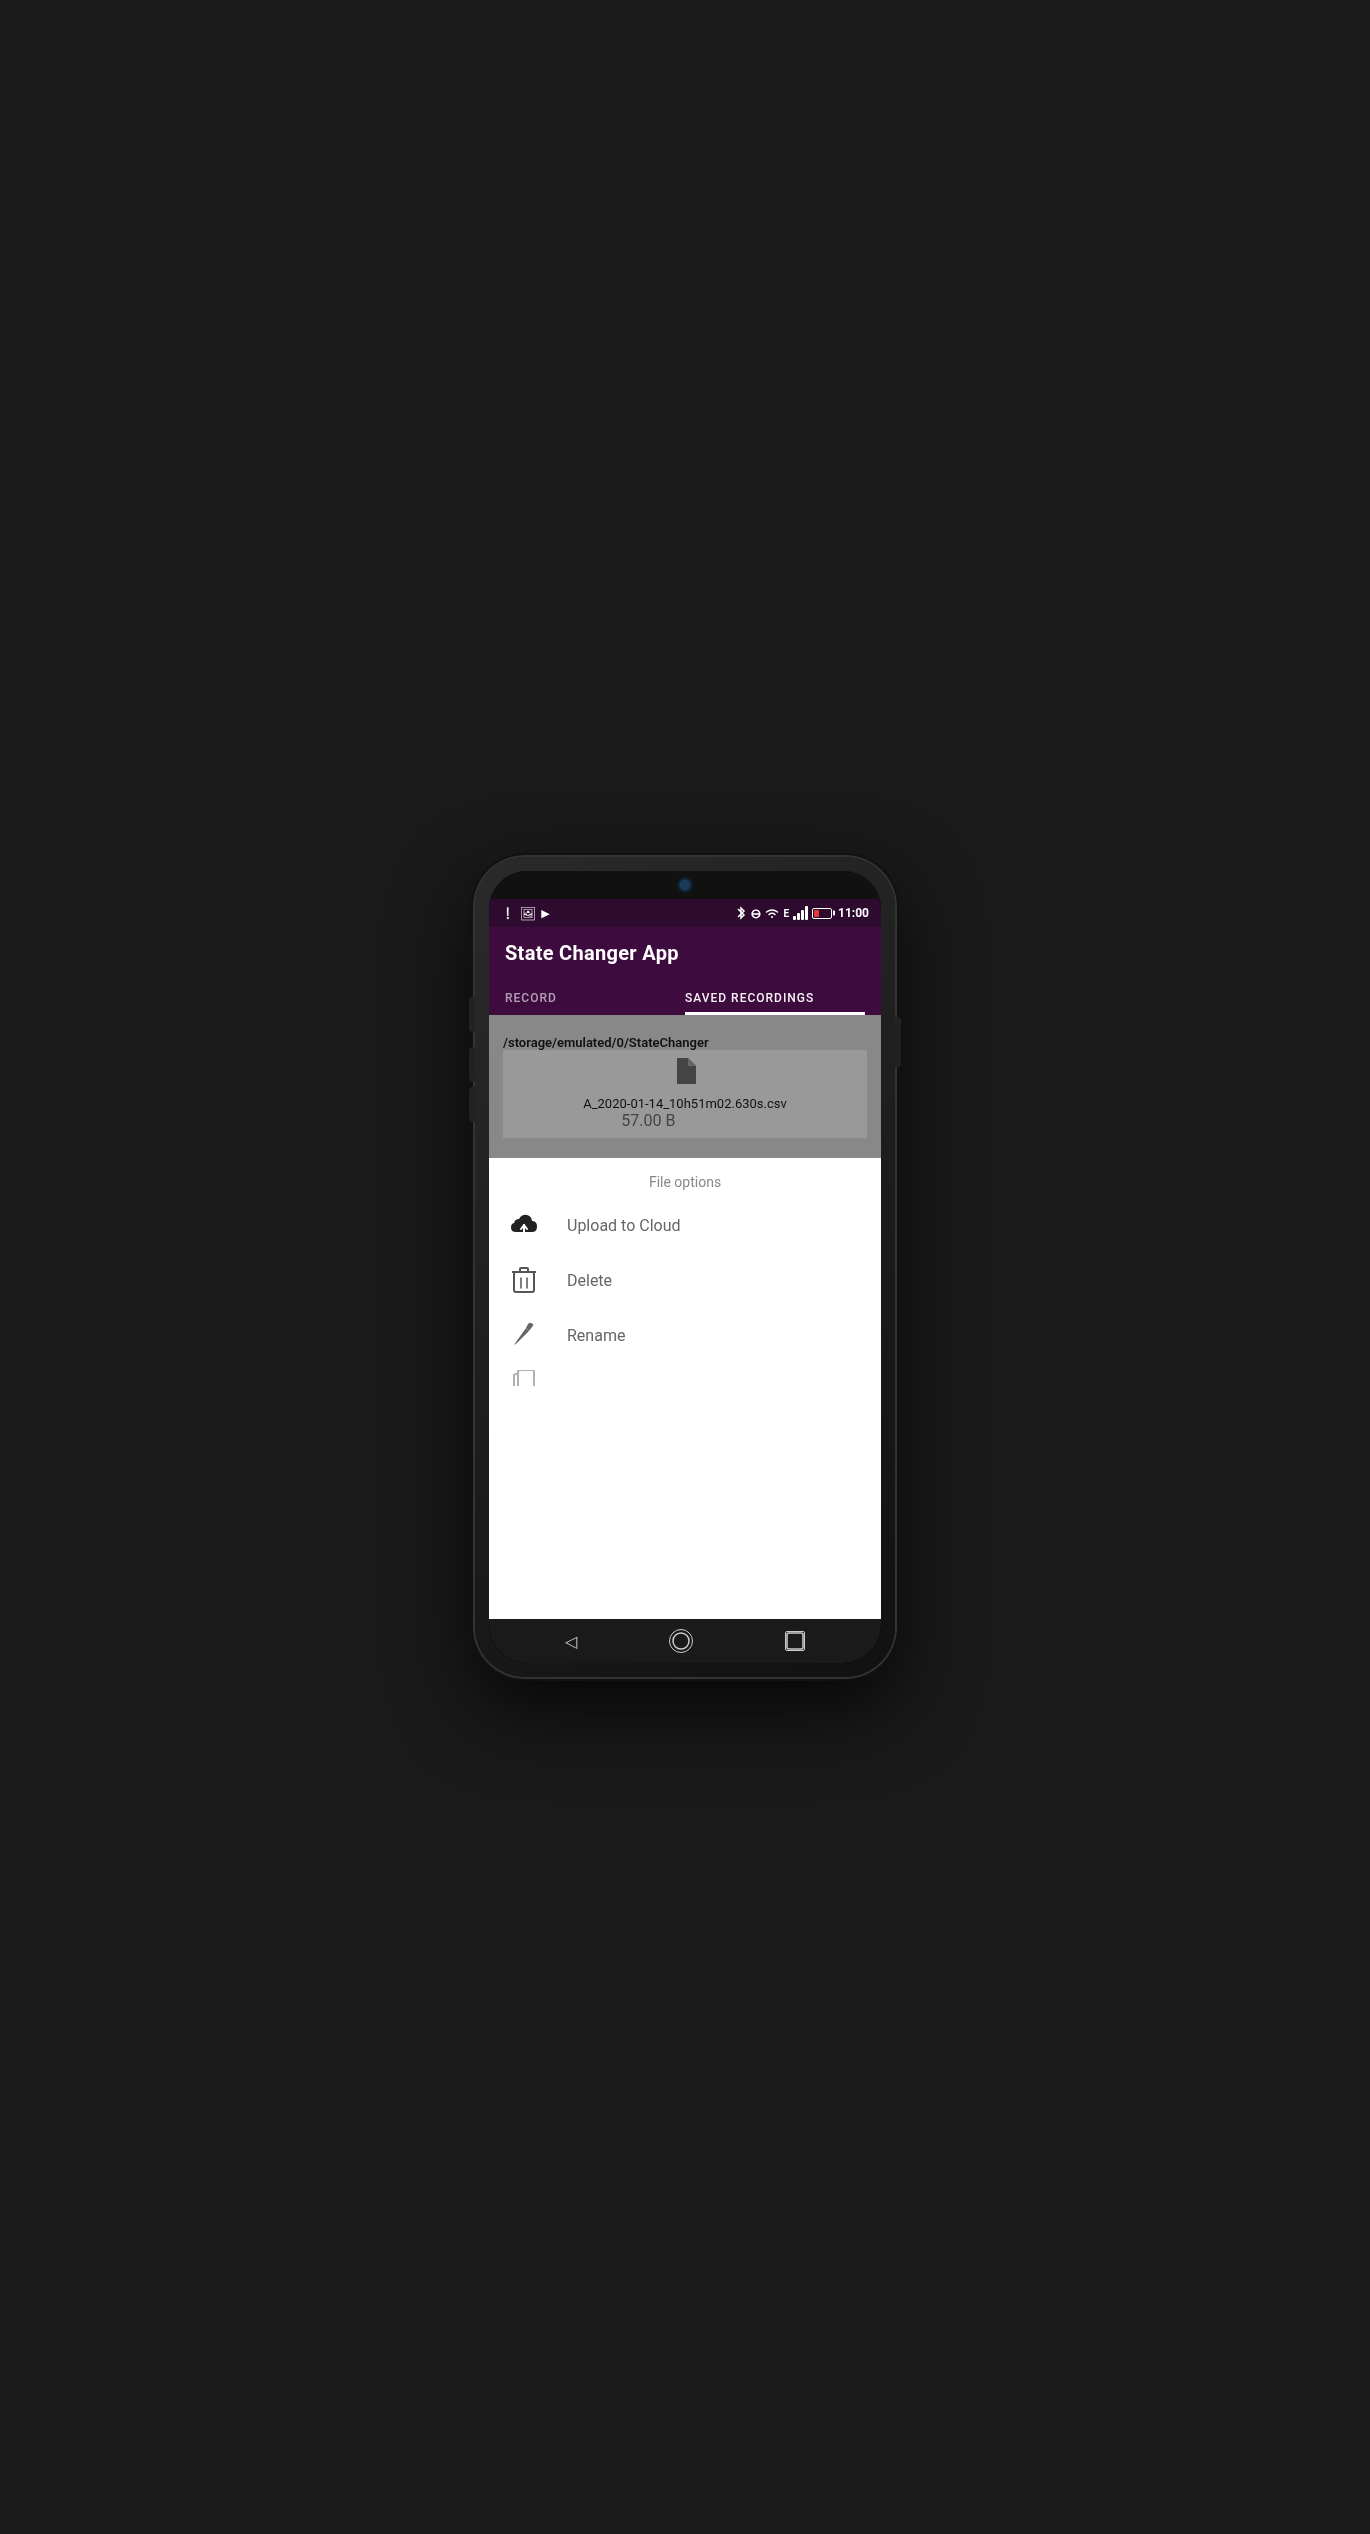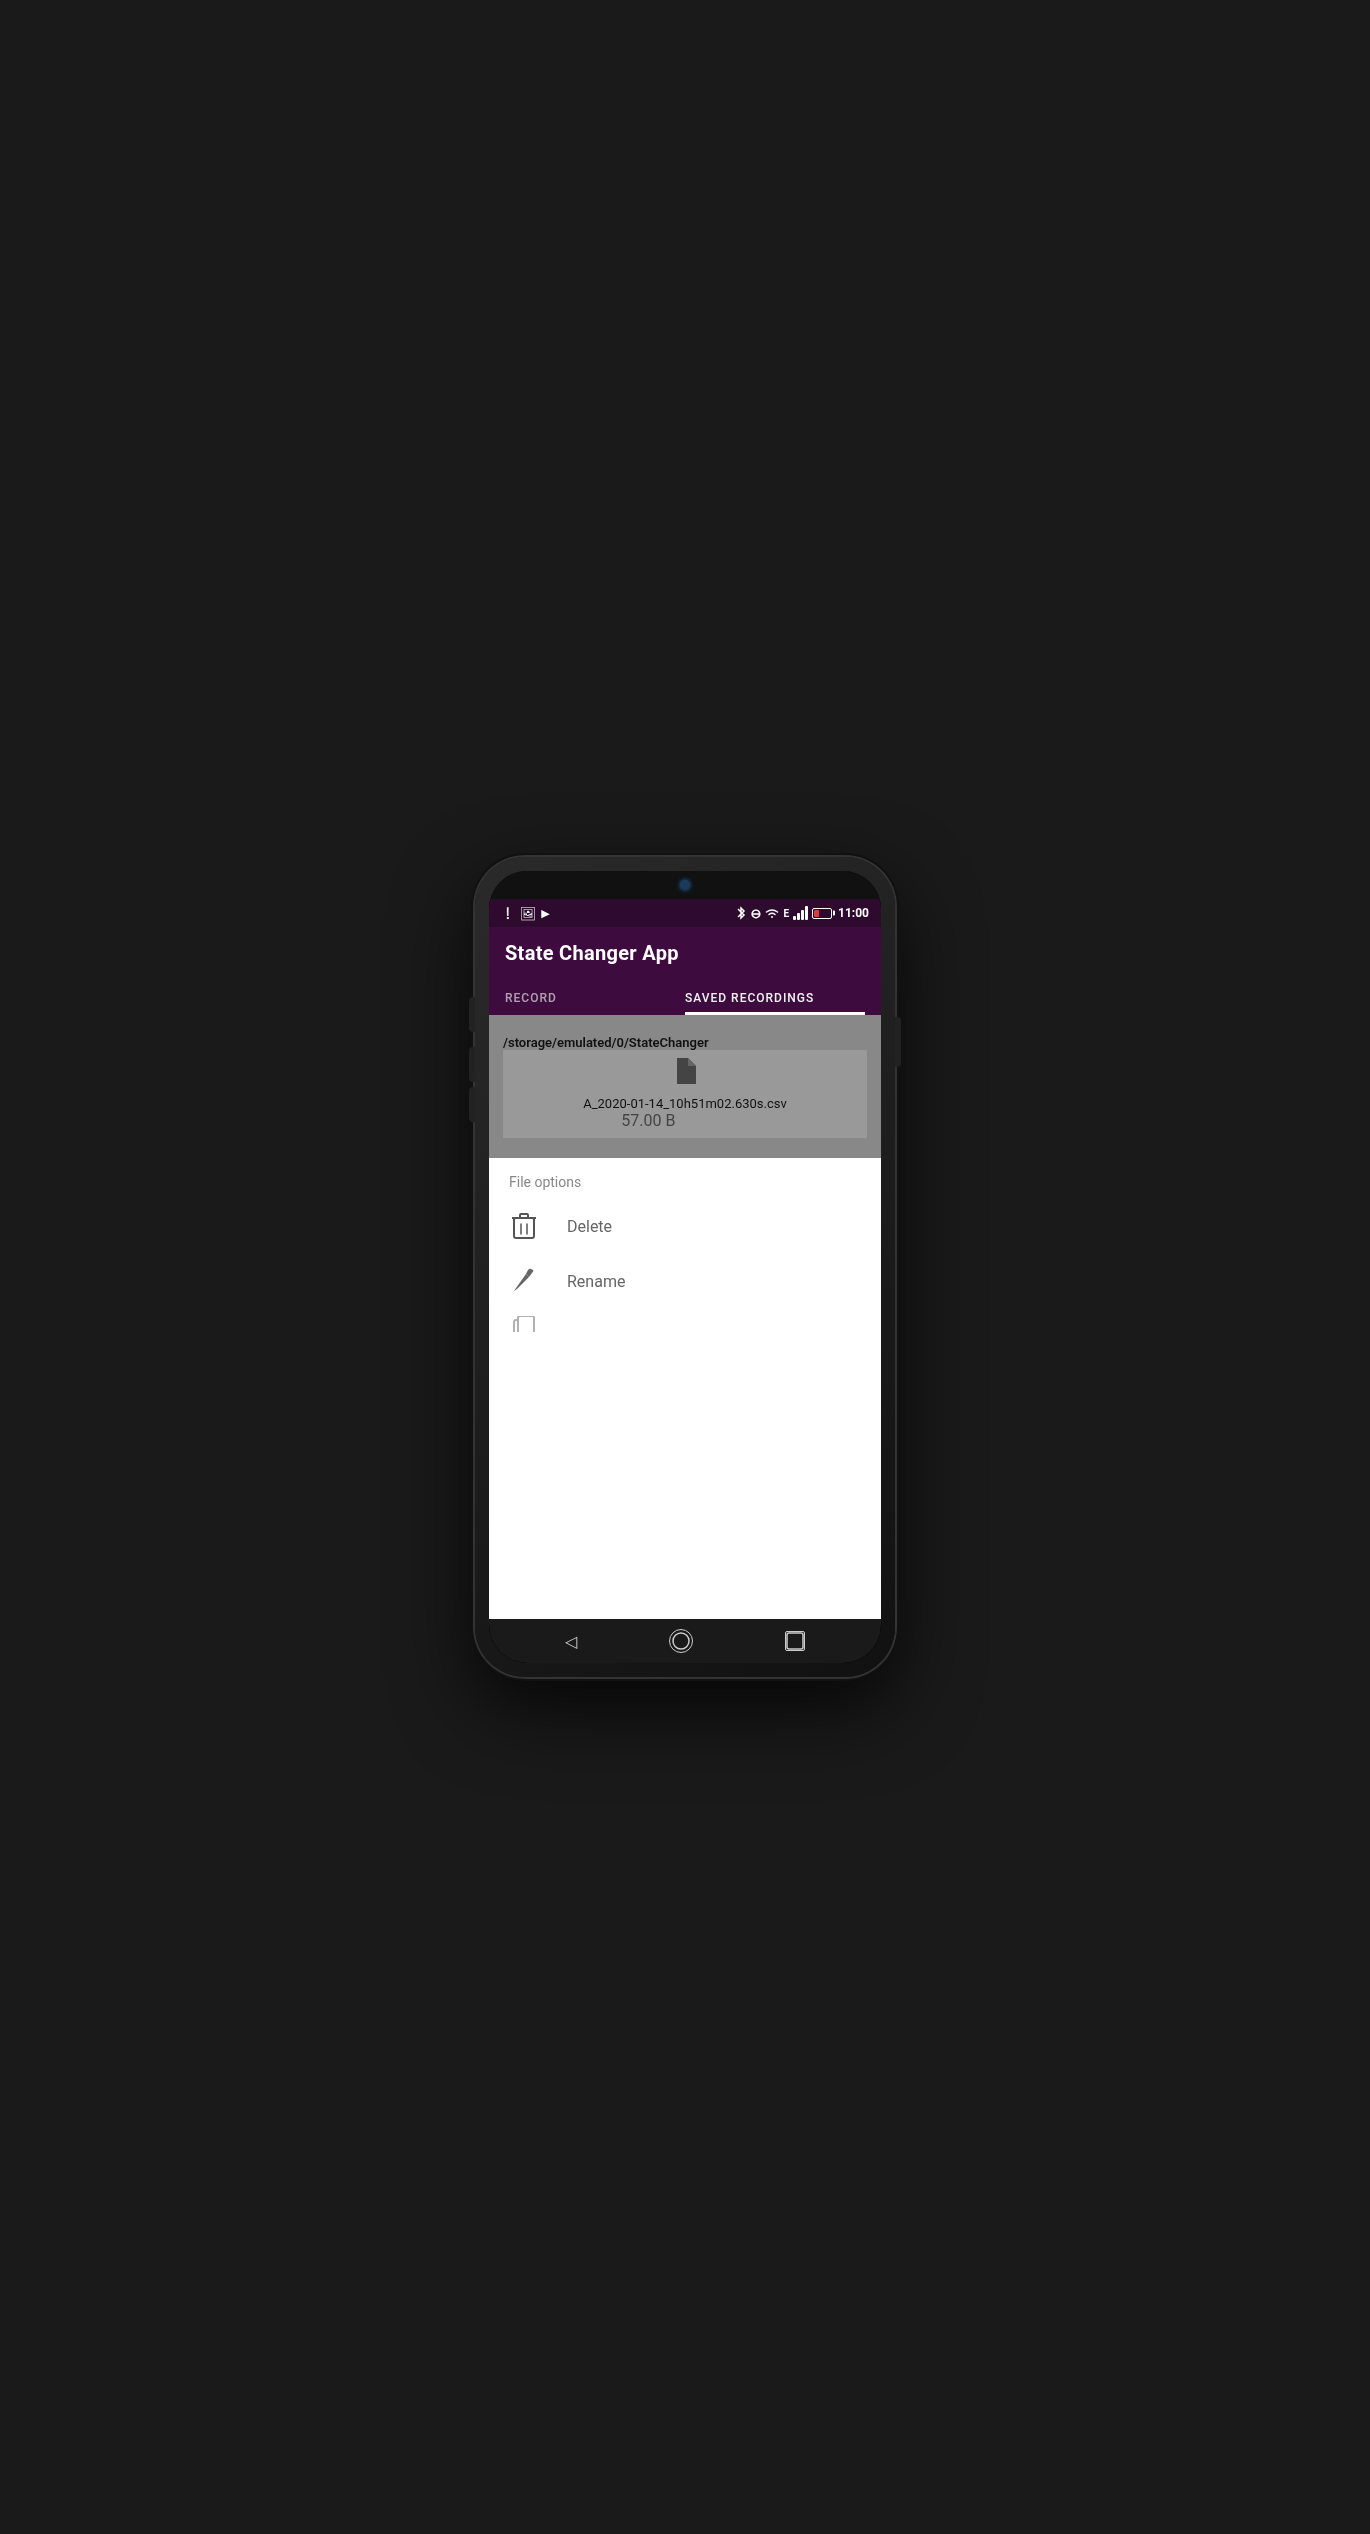--- a/index.html
+++ b/index.html
@@ -220,20 +220,21 @@
       font-size: 16px;
       color: #444;
       margin-left: 38px;
     }
 
     
     .bottom-sheet {
       background: white;
       flex: 1;
       overflow: hidden;
+      text-align: center;
     }
 
     .sheet-title {
       padding: 16px 20px 8px;
       font-size: 14px;
       color: #888;
       font-weight: 400;
     }
 
     .menu-item {
@@ -365,20 +366,30 @@
           <div class="file-item-size">57.00 B</div>
         </div>
       </div>
     </div>
 
     <div class="bottom-sheet">
       <div class="sheet-title">File options</div>
 
 
 
+      <div class="menu-item">
+        <span class="menu-icon">
+          <svg width="30" height="26" viewBox="0 0 30 26">
+            <path d="M23 20 Q28 20 28 14.5 Q28 9 23 9 Q22.5 4 18 3 Q13 2 10 7 Q6 7 5 11 Q2 11.5 2 15.5 Q2 20 7 20 Z" fill="#222"></path>
+            <polyline points="12,17 15,13 18,17" fill="none" stroke="white" stroke-width="2" stroke-linecap="round" stroke-linejoin="round"></polyline>
+            <line x1="15" y1="13" x2="15" y2="22" stroke="white" stroke-width="2" stroke-linecap="round"></line>
+          </svg>
+        </span>
+        <span class="menu-label">Upload to Cloud</span>
+      </div>
 
       <div class="menu-item">
         <span class="menu-icon">
           <svg width="24" height="28" viewBox="0 0 24 28">
             <rect x="2" y="6" width="20" height="20" rx="2" fill="none" stroke="#555" stroke-width="2"></rect>
             <line x1="0" y1="6" x2="24" y2="6" stroke="#555" stroke-width="2"></line>
             <rect x="8" y="2" width="8" height="4" rx="1" fill="none" stroke="#555" stroke-width="2"></rect>
             <line x1="9" y1="12" x2="9" y2="22" stroke="#555" stroke-width="1.5" stroke-linecap="round"></line>
             <line x1="15" y1="12" x2="15" y2="22" stroke="#555" stroke-width="1.5" stroke-linecap="round"></line>
             <line x1="8" y1="10" x2="10" y2="26" stroke="#999" stroke-width="1" opacity="0"></line>

